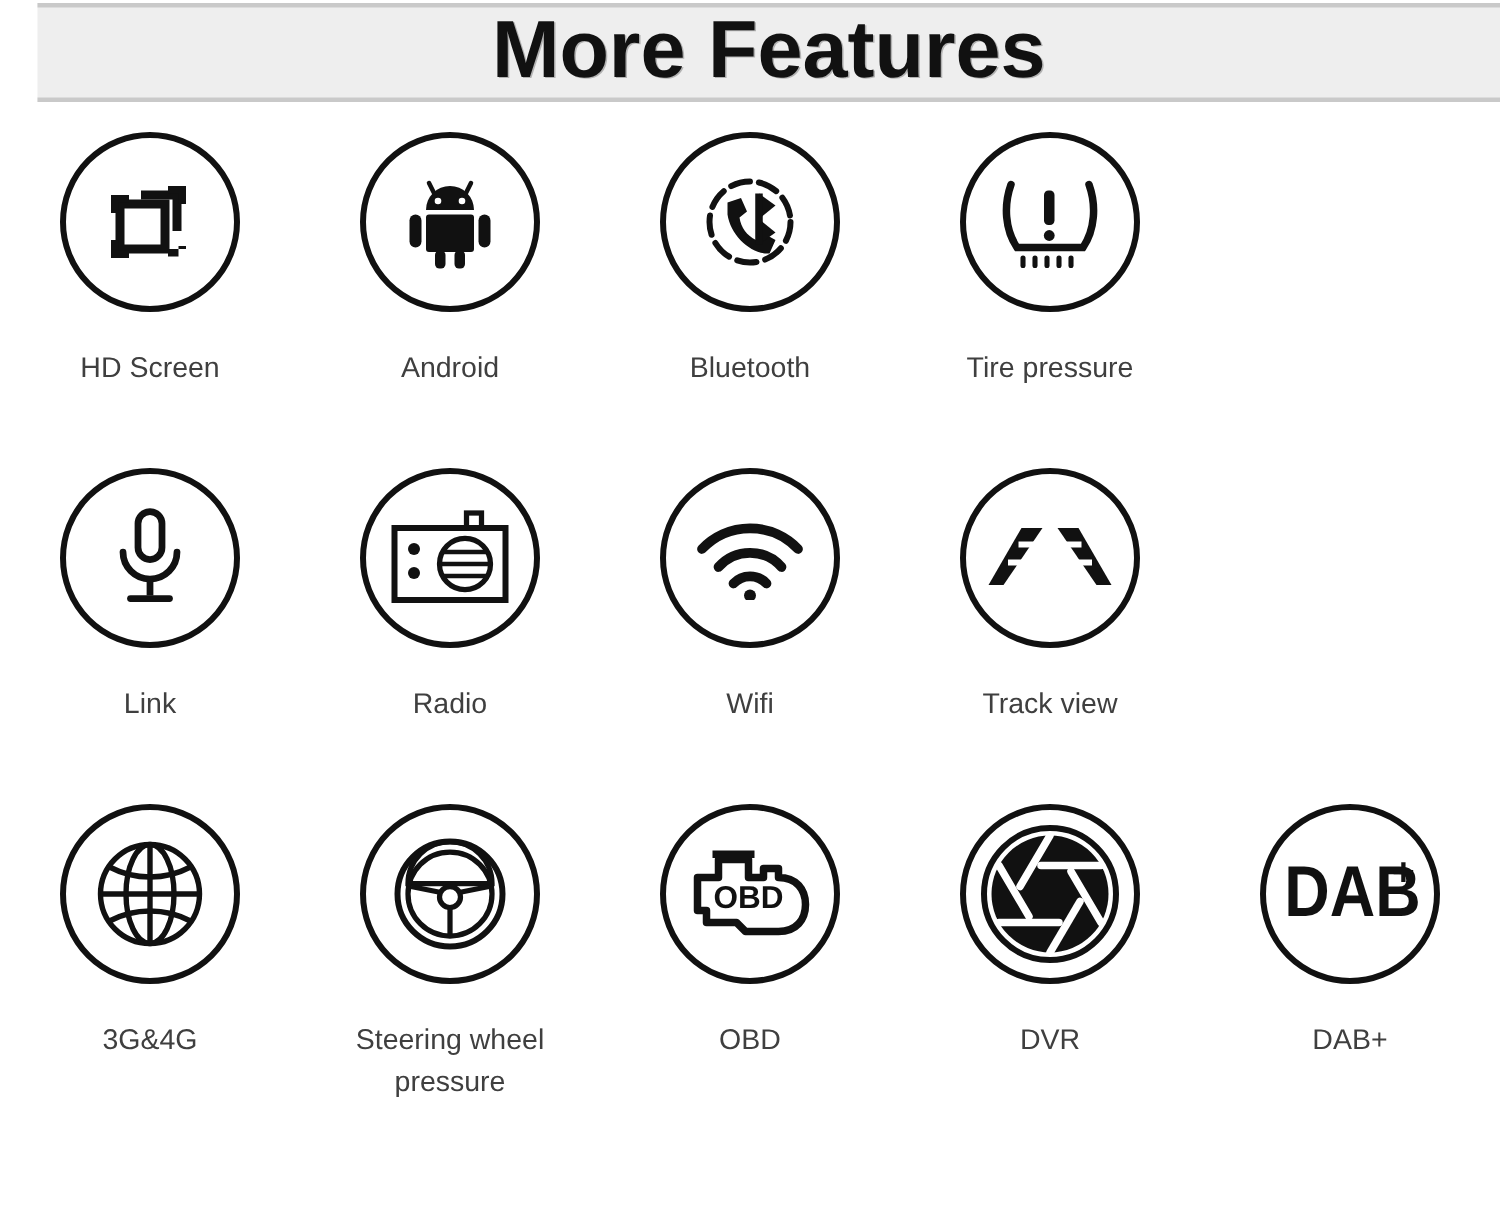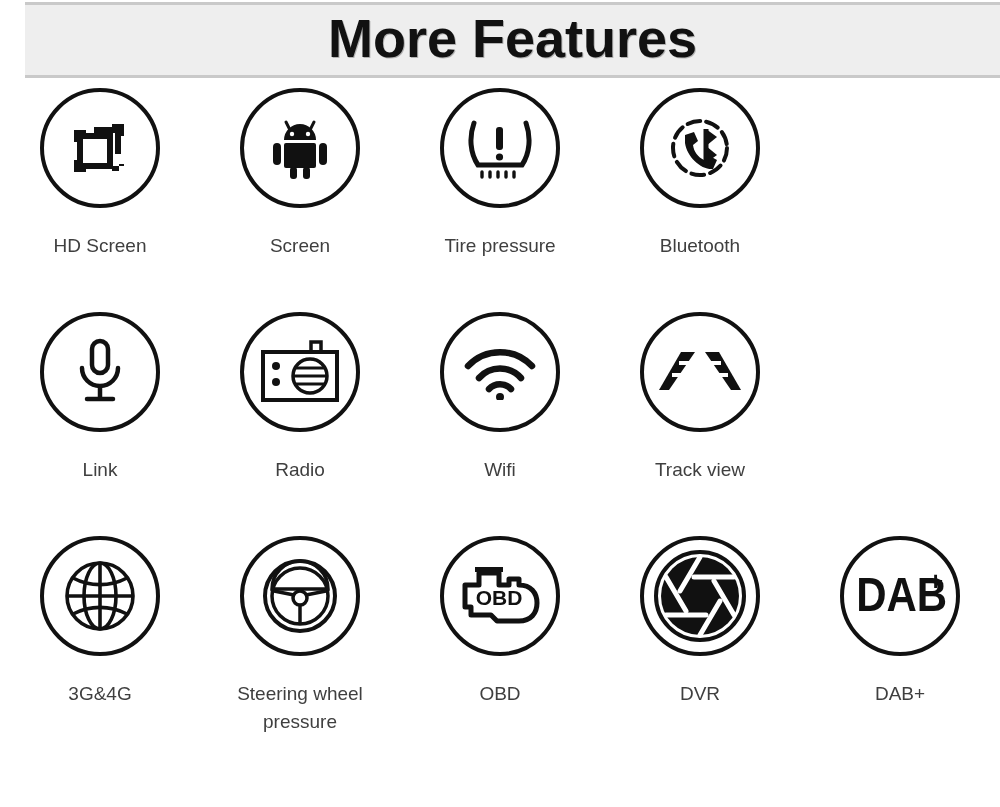--- a/index.html
+++ b/index.html
@@ -14,21 +14,21 @@
     color: #3a3a3a;
     overflow: hidden;
   }
 
   
   .header-band {
     position: absolute;
     left: 25px;
     top: 2px;
     width: 975px;
-    height: 76px;
+    height: 66px;
     background: #eeeeee;
     border-top: 3px solid #c9c9c9;
     border-bottom: 3px solid #c9c9c9;
     box-sizing: border-box;
     display: flex;
     align-items: center;
     justify-content: center;
   }
   .header-title {
     font-size: 54px;
@@ -127,59 +127,59 @@
           <path d="M17 25 a16 16 0 0 1 32 0 z" fill="#111"></path>
           <circle cx="25" cy="19" r="2.2" fill="#fff"></circle>
           <circle cx="41" cy="19" r="2.2" fill="#fff"></circle>
           <rect x="17" y="28" width="32" height="25" rx="2" fill="#111"></rect>
           <rect x="6" y="28" width="8" height="22" rx="4" fill="#111"></rect>
           <rect x="52" y="28" width="8" height="22" rx="4" fill="#111"></rect>
           <rect x="23" y="52" width="7" height="12" rx="3" fill="#111"></rect>
           <rect x="36" y="52" width="7" height="12" rx="3" fill="#111"></rect>
         </svg>
       </div>
-      <div class="feature-label">Screen</div>
+      <div class="feature-label">Android</div>
+    </div>
+
+    <div class="feature-cell">
+      <div class="icon-circle">
+        <svg width="70" height="70" viewBox="0 0 70 70">
+          <g fill="none" stroke="#111" stroke-width="4" stroke-linecap="round" stroke-dasharray="13 6">
+            <circle cx="35" cy="35" r="27"></circle>
+          </g>
+          <path d="M20 22 l9 -3 4 9 -5 4 c1 7 5 12 11 15 l4 -5 9 5 -4 9
+                   c-12 1 -26 -12 -28 -26 z" fill="#111"></path>
+          <g fill="#111">
+            <path d="M41 16 l11 8 -11 9 z"></path>
+            <path d="M41 50 l11 -8 -11 -9 z"></path>
+            <rect x="38.5" y="16" width="5" height="34"></rect>
+          </g>
+        </svg>
+      </div>
+      <div class="feature-label">Bluetooth</div>
     </div>
 
     <div class="feature-cell">
       <div class="icon-circle">
         <svg width="70" height="66" viewBox="0 0 70 66">
           <path d="M9 8 C4 22 5 38 13 50 L57 50 C65 38 66 22 61 8" fill="none" stroke="#111" stroke-width="5" stroke-linecap="round"></path>
           <rect x="31" y="12" width="7" height="23" rx="3" fill="#111"></rect>
           <circle cx="34.5" cy="42" r="3.6" fill="#111"></circle>
           <g stroke="#111" stroke-width="3.4" stroke-linecap="round">
             <line x1="17" y1="57" x2="17" y2="62"></line>
             <line x1="25" y1="57" x2="25" y2="62"></line>
             <line x1="33" y1="57" x2="33" y2="62"></line>
             <line x1="41" y1="57" x2="41" y2="62"></line>
             <line x1="49" y1="57" x2="49" y2="62"></line>
           </g>
         </svg>
       </div>
       <div class="feature-label">Tire pressure</div>
     </div>
 
-    <div class="feature-cell">
-      <div class="icon-circle">
-        <svg width="70" height="70" viewBox="0 0 70 70">
-          <g fill="none" stroke="#111" stroke-width="4" stroke-linecap="round" stroke-dasharray="13 6">
-            <circle cx="35" cy="35" r="27"></circle>
-          </g>
-          <path d="M20 22 l9 -3 4 9 -5 4 c1 7 5 12 11 15 l4 -5 9 5 -4 9
-                   c-12 1 -26 -12 -28 -26 z" fill="#111"></path>
-          <g fill="#111">
-            <path d="M41 16 l11 8 -11 9 z"></path>
-            <path d="M41 50 l11 -8 -11 -9 z"></path>
-            <rect x="38.5" y="16" width="5" height="34"></rect>
-          </g>
-        </svg>
-      </div>
-      <div class="feature-label">Bluetooth</div>
-    </div>
-
   </div>
 
   <div class="feature-row">
 
     <div class="feature-cell">
       <div class="icon-circle">
         <svg width="52" height="70" viewBox="0 0 52 70">
           <rect x="18" y="4" width="16" height="32" rx="8" fill="none" stroke="#111" stroke-width="4.5"></rect>
           <path d="M8 31 a18 18 0 0 0 36 0" fill="none" stroke="#111" stroke-width="4.5" stroke-linecap="round"></path>
           <line x1="26" y1="49" x2="26" y2="60" stroke="#111" stroke-width="4.5"></line>

